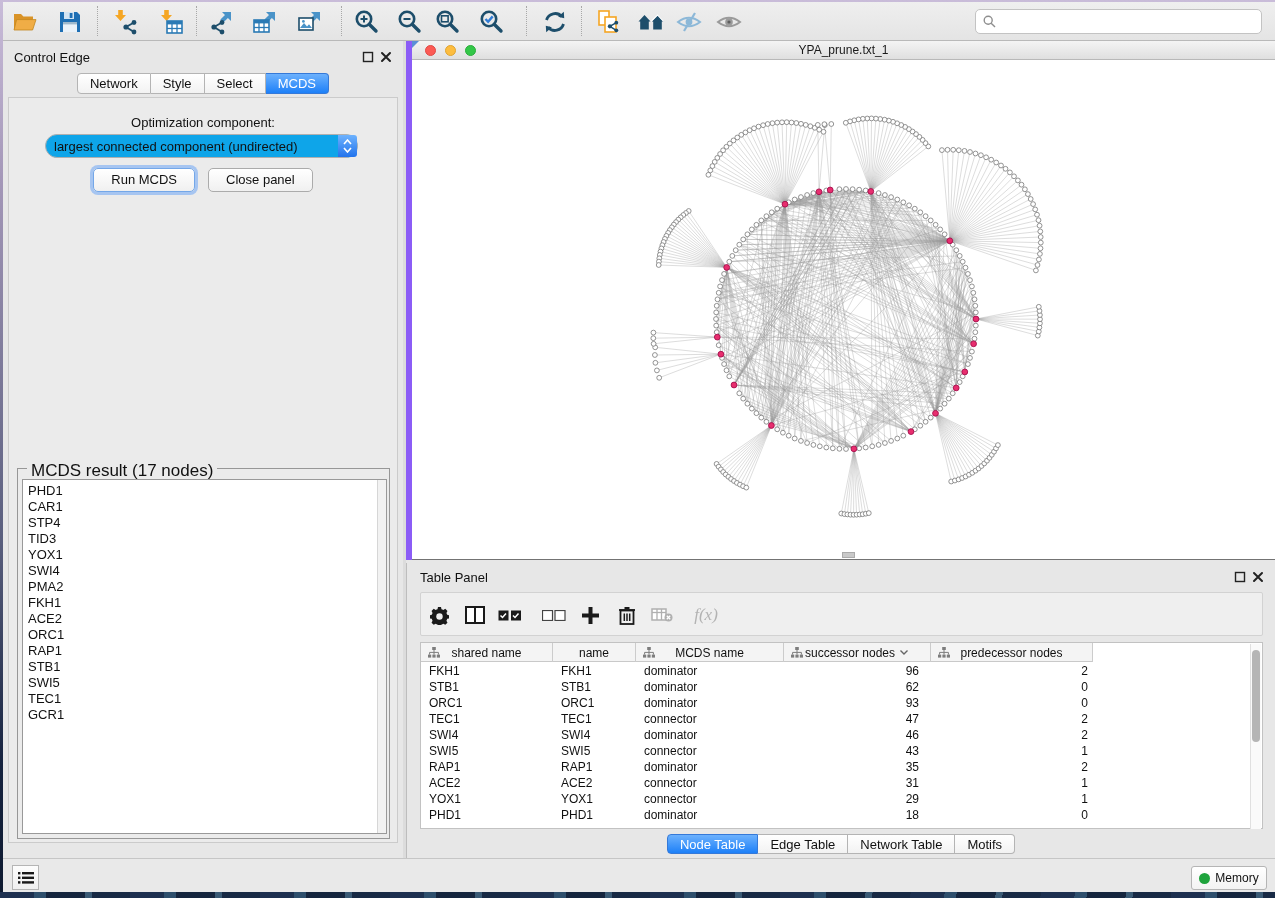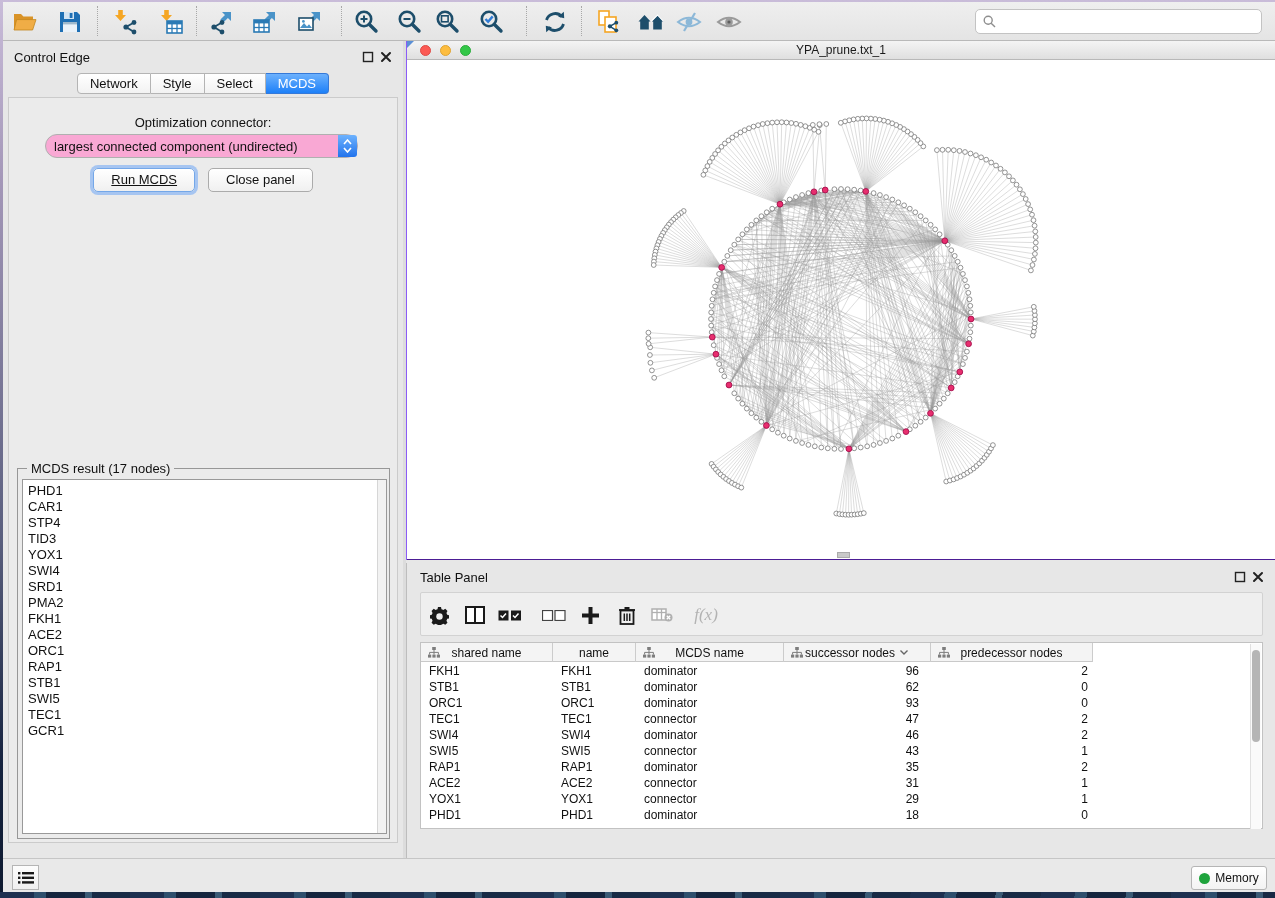--- a/index.html
+++ b/index.html
@@ -21,35 +21,35 @@
 .control-panel { position:absolute; left:0; top:39px; width:400px; height:817px; background:#e7e7e7; }
 .cp-title { position:absolute; left:11px; top:9px; font-size:13px; color:#111; }
 .cp-winbtn { position:absolute; top:10px; width:12px; height:12px; }
 .cp-tabs { position:absolute; left:0; top:32px; width:100%; display:flex; justify-content:center; }
 .seg-btn { height:21px; font-size:13px; color:#111; background:linear-gradient(#ffffff,#f2f2f2); border:1px solid #b4b4b4; border-left:none; padding:0 12px; line-height:19px; text-align:center; }
 .seg-btn:first-child { border-left:1px solid #b4b4b4; border-radius:4px 0 0 4px; }
 .seg-btn:last-child { border-radius:0 4px 4px 0; }
 .seg-btn.active { background:linear-gradient(#6cb1fd,#1d80f8); color:#fff; border-color:#3579d8; }
 .cp-body { position:absolute; left:5px; top:56px; width:390px; height:746px; background:#ebebeb; border:1px solid #cbcbcb; }
 .opt-label { position:absolute; left:0; top:17px; width:100%; text-align:center; font-size:13px; color:#111; }
-.dropdown { position:absolute; left:36px; top:36px; width:313px; height:24px; background:#f9a8d4; border:1px solid #b0b0b0; border-radius:12px; display:flex; align-items:center; }
+.dropdown { position:absolute; left:36px; top:36px; width:313px; height:24px; background:#0ea5e9; border:1px solid #b0b0b0; border-radius:12px; display:flex; align-items:center; }
 .dropdown .dd-text { flex:1; font-size:13px; padding-left:8px; color:#111; white-space:nowrap; }
 .dd-stepper { width:19px; height:22px; border-radius:0 3px 3px 0; background:linear-gradient(#6db2fe,#2273ec); display:flex; flex-direction:column; align-items:center; justify-content:center; gap:2px; }
 .btn-row { position:absolute; left:0; top:70px; width:100%; display:flex; justify-content:center; gap:13px; }
 .pbtn { height:24px; background:linear-gradient(#ffffff,#f0f0f0); border:1px solid #ababab; border-radius:5px; font-size:13px; color:#111; padding:0 17px; line-height:22px; }
-.pbtn.default { box-shadow:0 0 0 3px rgba(110,165,245,.55); border-color:#74a7e8;text-decoration:underline; }
+.pbtn.default { box-shadow:0 0 0 3px rgba(110,165,245,.55); border-color:#74a7e8; }
 .mcds-box { position:absolute; left:8px; top:370px; width:373px; height:371px; border:1px solid #979797; }
-.mcds-legend { position:absolute; left:9px; top:-8px; background:#ebebeb; padding:0 4px; font-size:13px; color:#111; }
+.mcds-legend { position:absolute; left:9px; top:-8px; background:#ebebeb; padding:0 4px; font-size:17px; color:#111; }
 .mcds-list { position:absolute; left:4px; top:10px; width:365px; height:355px; background:#fff; border:1px solid #999; overflow:hidden; padding-top:3px; }
 .mcds-item { font-size:13px; color:#111; height:16px; line-height:16px; padding-left:5px; }
 .mcds-scroll { position:absolute; right:0; top:0; width:9px; height:100%; background:#f2f2f2; border-left:1px solid #d6d6d6; }
 
 
 .splitter-v { position:absolute; left:400px; top:39px; width:3px; height:817px; background:#dcdcdc; }
-.net-frame { position:absolute; left:403px; top:39px; width:869px; height:519px; background:#4c1d95; border-left:1px solid #8b5cf6; }
+.net-frame { position:absolute; left:403px; top:39px; width:869px; height:519px; background:#737373; border-left:6px solid #8b5cf6; }
 .net-titlebar { position:absolute; left:0; top:0; width:100%; height:19px; background:linear-gradient(#f4f4f4,#dfdfdf); border-bottom:1px solid #b8b8b8; }
 .tl { position:absolute; top:4px; width:11px; height:11px; border-radius:50%; }
 .net-title { position:absolute; left:0; top:2px; width:100%; text-align:center; font-size:12px; color:#1a1a1a; }
 .net-corner { position:absolute; left:0; top:0; width:0; height:0; border-top:7px solid #5a8fd6; border-right:7px solid transparent; }
 .net-canvas { position:absolute; left:0; top:19px; width:869px; height:499px; background:#fff; }
 .net-grip { position:absolute; left:430px; bottom:1px; width:13px; height:6px; background:#c9c9c9; border:1px solid #ababab; }
 
 
 .table-panel { position:absolute; left:403px; top:561px; width:869px; height:295px; background:#e7e7e7; border-left:1px solid #bdbdbd; }
 .tp-title { position:absolute; left:13px; top:7px; font-size:13px; color:#111; }
@@ -248,21 +248,21 @@
     <svg class="cp-winbtn" style="right:11px" viewBox="0 0 12 12">
         <path d="M2 2L10 10M10 2L2 10" stroke="#222" stroke-width="2" stroke-linecap="round"></path>
       </svg>
     <div class="cp-tabs">
         <div class="seg-btn">Network</div>
         <div class="seg-btn">Style</div>
         <div class="seg-btn">Select</div>
         <div class="seg-btn active">MCDS</div>
       </div>
     <div class="cp-body">
-      <div class="opt-label">Optimization connector:</div>
+      <div class="opt-label">Optimization component:</div>
       <div class="dropdown">
         <span class="dd-text">largest connected component (undirected)</span>
         <span class="dd-stepper">
           <svg width="9" height="6" viewBox="0 0 9 6">
               <path d="M1 5L4.5 1L8 5" fill="none" stroke="#fff" stroke-width="1.6"></path>
             </svg>
           <svg width="9" height="6" viewBox="0 0 9 6">
               <path d="M1 1L4.5 5L8 1" fill="none" stroke="#fff" stroke-width="1.6"></path>
             </svg>
         </span>
@@ -273,21 +273,20 @@
       </div>
       <div class="mcds-box">
         <div class="mcds-legend">MCDS result (17 nodes)</div>
         <div class="mcds-list">
           <div class="mcds-item">PHD1</div>
             <div class="mcds-item">CAR1</div>
             <div class="mcds-item">STP4</div>
             <div class="mcds-item">TID3</div>
             <div class="mcds-item">YOX1</div>
             <div class="mcds-item">SWI4</div>
-            <div class="mcds-item">SRD1</div>
             <div class="mcds-item">PMA2</div>
             <div class="mcds-item">FKH1</div>
             <div class="mcds-item">ACE2</div>
             <div class="mcds-item">ORC1</div>
             <div class="mcds-item">RAP1</div>
             <div class="mcds-item">STB1</div>
             <div class="mcds-item">SWI5</div>
             <div class="mcds-item">TEC1</div>
             <div class="mcds-item">GCR1</div>
             <div class="mcds-scroll"></div>
@@ -1355,20 +1354,26 @@
             <div class="td l" style="width: 83px;">PHD1</div>
             <div class="td l" style="width: 148px;">dominator</div>
             <div class="td r" style="width: 147px;">18</div>
             <div class="td r" style="width: 162px;">0</div>
           </div>
         </div>
       <div class="tbl-scroll">
           <div class="tbl-thumb"></div>
         </div>
     </div>
+    <div class="tp-tabs">
+        <div class="seg-btn active">Node Table</div>
+        <div class="seg-btn">Edge Table</div>
+        <div class="seg-btn">Network Table</div>
+        <div class="seg-btn">Motifs</div>
+      </div>
   </div>
 
   <div class="statusbar">
     <div class="list-btn">
       <svg width="16" height="14" viewBox="0 0 16 14">
           <g fill="#1a1a1a">
             <rect x="0" y="1" width="2.4" height="2.4"></rect>
             <rect x="4" y="1" width="12" height="2.4"></rect>
             <rect x="0" y="5.6" width="2.4" height="2.4"></rect>
             <rect x="4" y="5.6" width="12" height="2.4"></rect>

